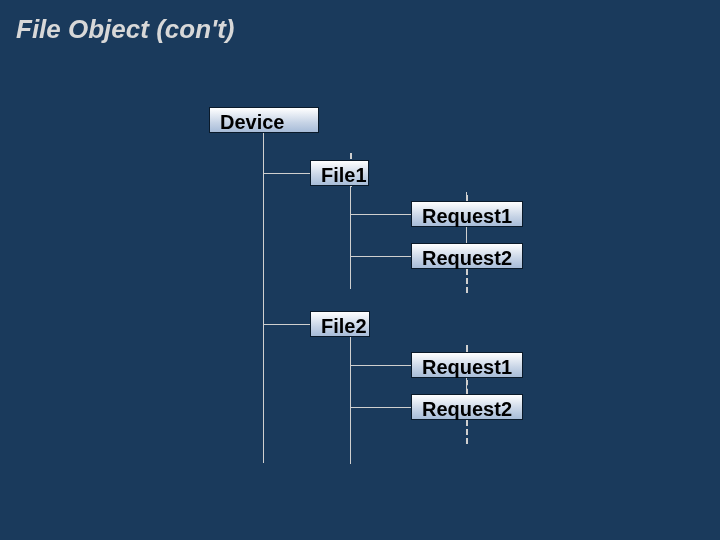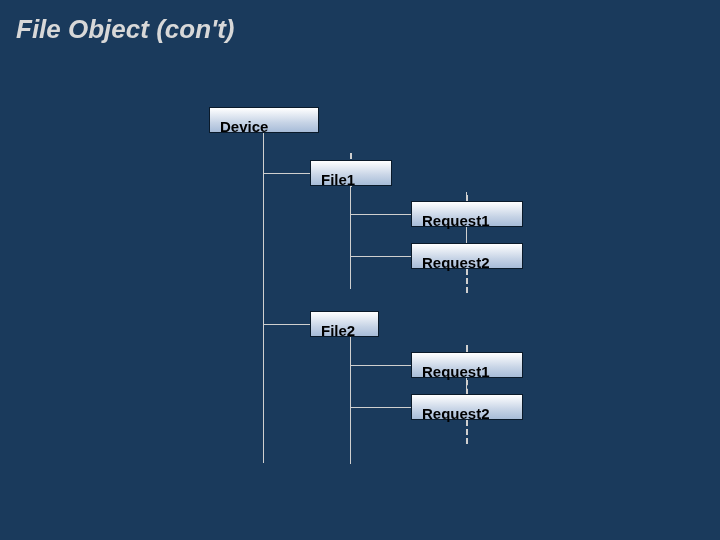--- a/index.html
+++ b/index.html
@@ -18,31 +18,31 @@
     color: #d8d8d8;
     font-size: 26px;
     font-weight: bold;
     font-style: italic;
   }
   .node {
     position: absolute;
     background: linear-gradient(to bottom, #ffffff 0%, #c7d4e6 60%, #a7bcd8 100%);
     border: 1px solid #0a1a2a;
     box-sizing: border-box;
-    padding: 10px 10px;
-    font-size: 15px;
+    padding: 3px 10px;
+    font-size: 20px;
     font-weight: bold;
     color: #000;
     white-space: nowrap;
   }
   .node.device  { left: 209px; top: 107px; width: 110px; height: 26px; }
-  .node.file1   { left: 310px; top: 160px; width: 82px;  height: 26px; }
+  .node.file1   { left: 310px; top: 160px; width: 59px;  height: 26px; }
   .node.req1a   { left: 411px; top: 201px; width: 112px; height: 26px; }
   .node.req2a   { left: 411px; top: 243px; width: 112px; height: 26px; }
-  .node.file2   { left: 310px; top: 311px; width: 69px;  height: 26px; }
+  .node.file2   { left: 310px; top: 311px; width: 60px;  height: 26px; }
   .node.req1b   { left: 411px; top: 352px; width: 112px; height: 26px; }
   .node.req2b   { left: 411px; top: 394px; width: 112px; height: 26px; }
 
   .vline {
     position: absolute;
     width: 0;
     border-left: 1px solid #cfcfcf;
   }
   .vdash {
     position: absolute;

